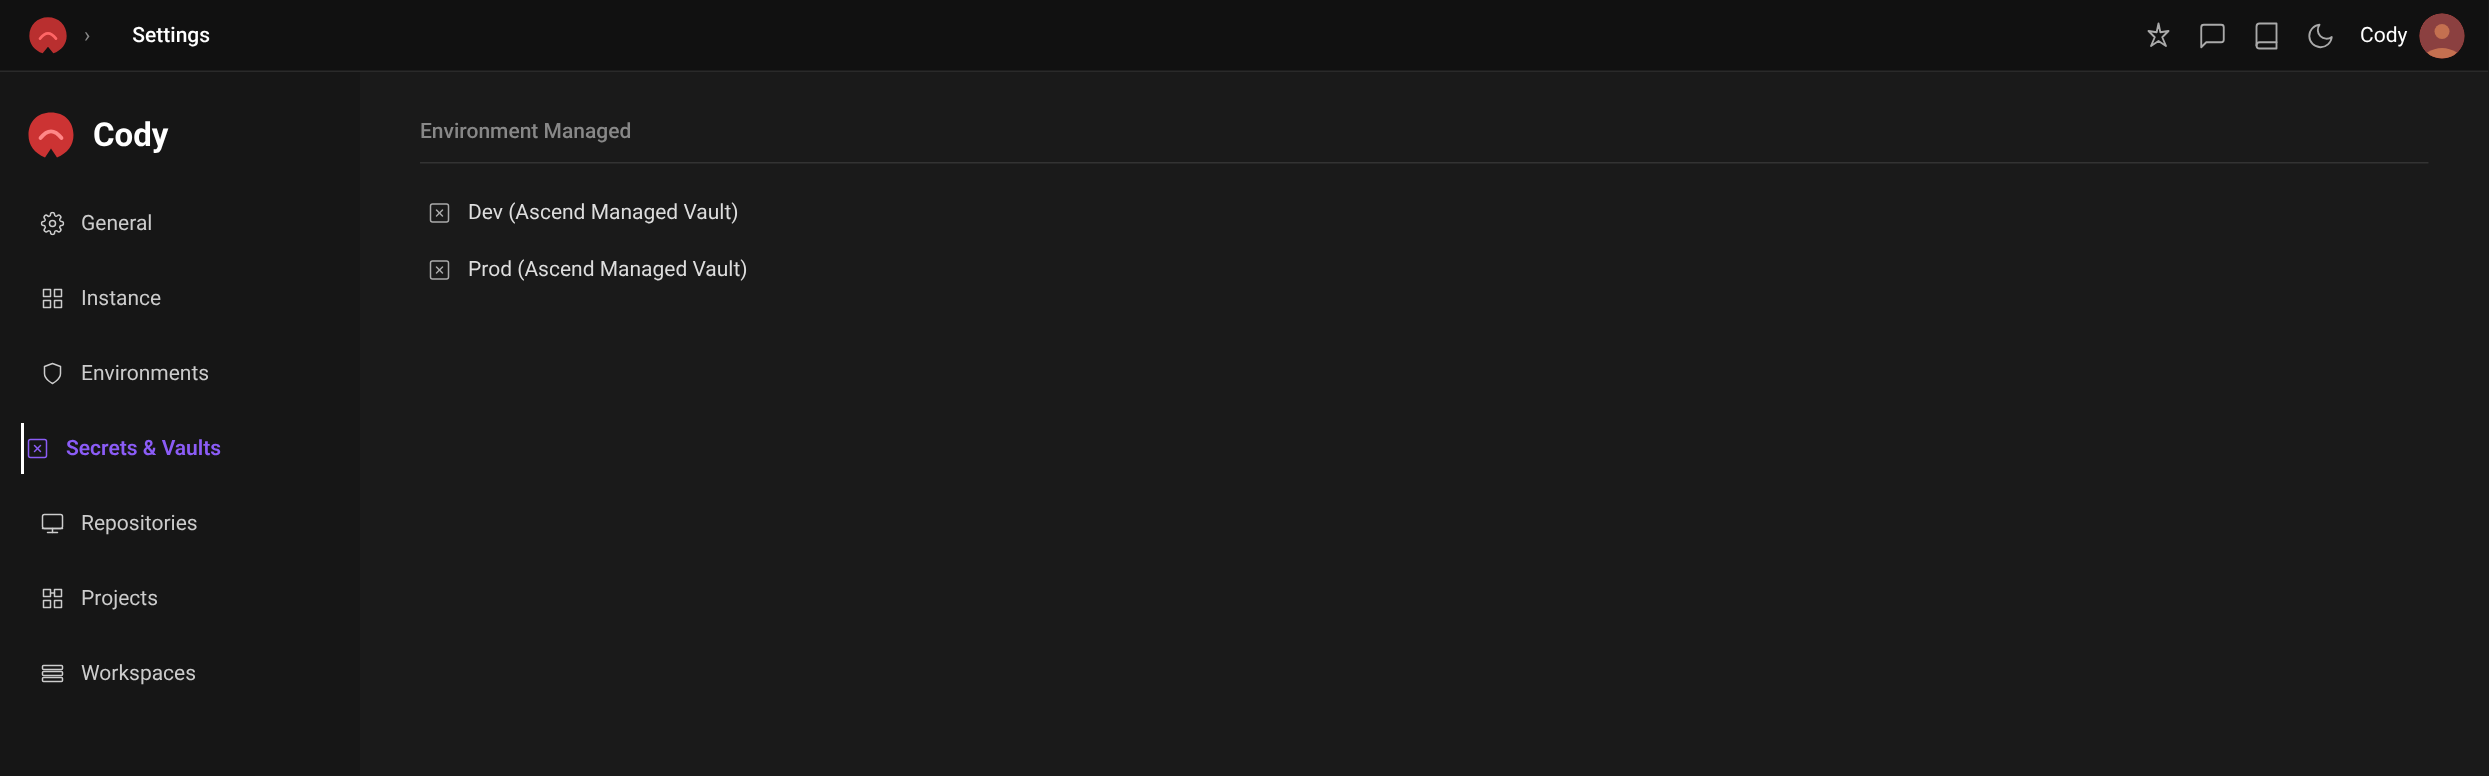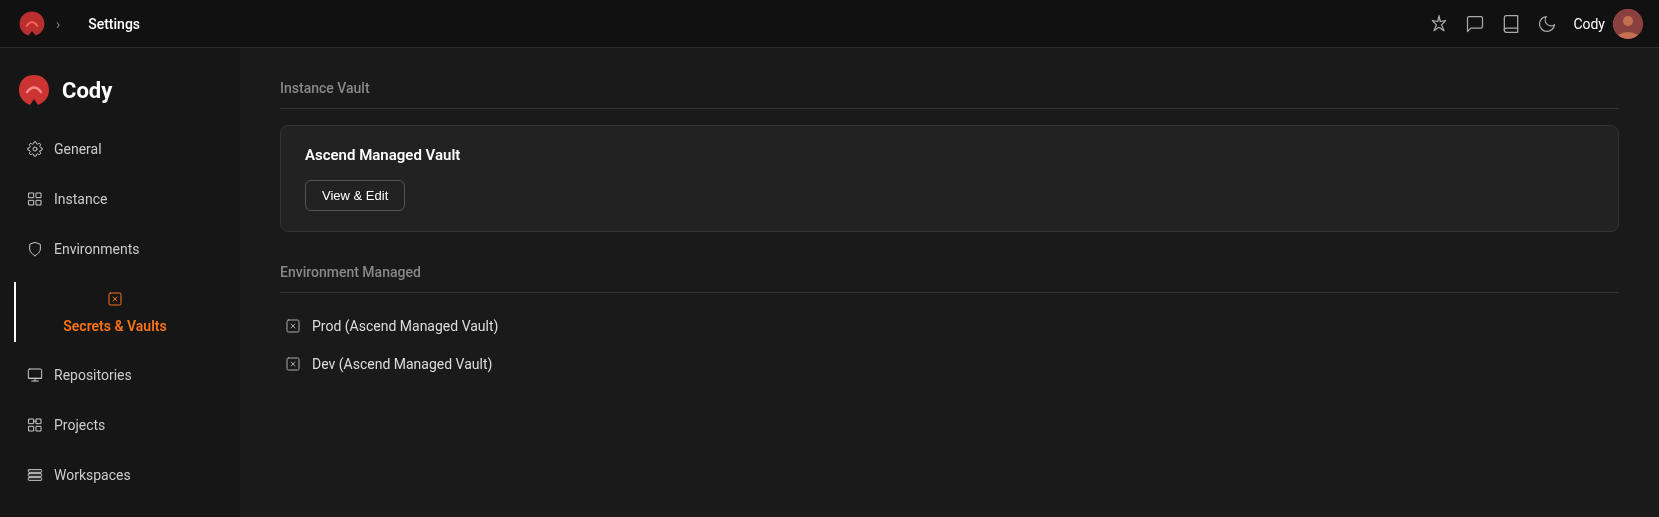--- a/index.html
+++ b/index.html
@@ -135,27 +135,26 @@
       border-radius: 6px;
       cursor: pointer;
       color: #cccccc;
       font-size: 14px;
       font-weight: 400;
       transition: background 0.15s;
       text-decoration: none;
     }
 
     .nav-item.active {
-      color: #f97316;
+      color: #8b5cf6;
       font-weight: 600;
       border-left: 2px solid #ffffff;
       border-radius: 0 6px 6px 0;
       padding-left: 0;
       margin-left: -2px;
-      flex-direction: column;
     }
 
     .nav-icon {
       width: 18px;
       height: 18px;
       flex-shrink: 0;
       display: flex;
       align-items: center;
       justify-content: center;
     }
@@ -375,52 +374,43 @@
             <rect x="2" y="16" width="20" height="4" rx="1"></rect>
           </svg>
         </span>
         <span>Workspaces</span>
       </div>
     </nav>
   </div>
 
   <div class="content">
 
-    <div>
-      <div class="section-title">Instance Vault</div>
-      <hr class="section-divider">
-
-      <div class="vault-card">
-        <div class="vault-card-title">Ascend Managed Vault</div>
-        <button class="view-edit-btn">View &amp; Edit</button>
-      </div>
-    </div>
 
     <div>
       <div class="section-title">Environment Managed</div>
       <hr class="section-divider">
 
       <div class="env-vaults-list">
+        <div class="env-vault-item">
+          <span class="vault-icon">
+            <svg width="16" height="16" viewBox="0 0 24 24">
+              <rect x="3" y="3" width="18" height="18" rx="2"></rect>
+              <line x1="9" y1="9" x2="15" y2="15"></line>
+              <line x1="15" y1="9" x2="9" y2="15"></line>
+            </svg>
+          </span>
+          <span>Dev (Ascend Managed Vault)</span>
+        </div>
         <div class="env-vault-item">
           <span class="vault-icon">
             <svg width="16" height="16" viewBox="0 0 24 24">
               <rect x="3" y="3" width="18" height="18" rx="2"></rect>
               <line x1="9" y1="9" x2="15" y2="15"></line>
               <line x1="15" y1="9" x2="9" y2="15"></line>
             </svg>
           </span>
           <span>Prod (Ascend Managed Vault)</span>
         </div>
-        <div class="env-vault-item">
-          <span class="vault-icon">
-            <svg width="16" height="16" viewBox="0 0 24 24">
-              <rect x="3" y="3" width="18" height="18" rx="2"></rect>
-              <line x1="9" y1="9" x2="15" y2="15"></line>
-              <line x1="15" y1="9" x2="9" y2="15"></line>
-            </svg>
-          </span>
-          <span>Dev (Ascend Managed Vault)</span>
-        </div>
       </div>
     </div>
 
   </div>
 </div>
 
 </body></html>

